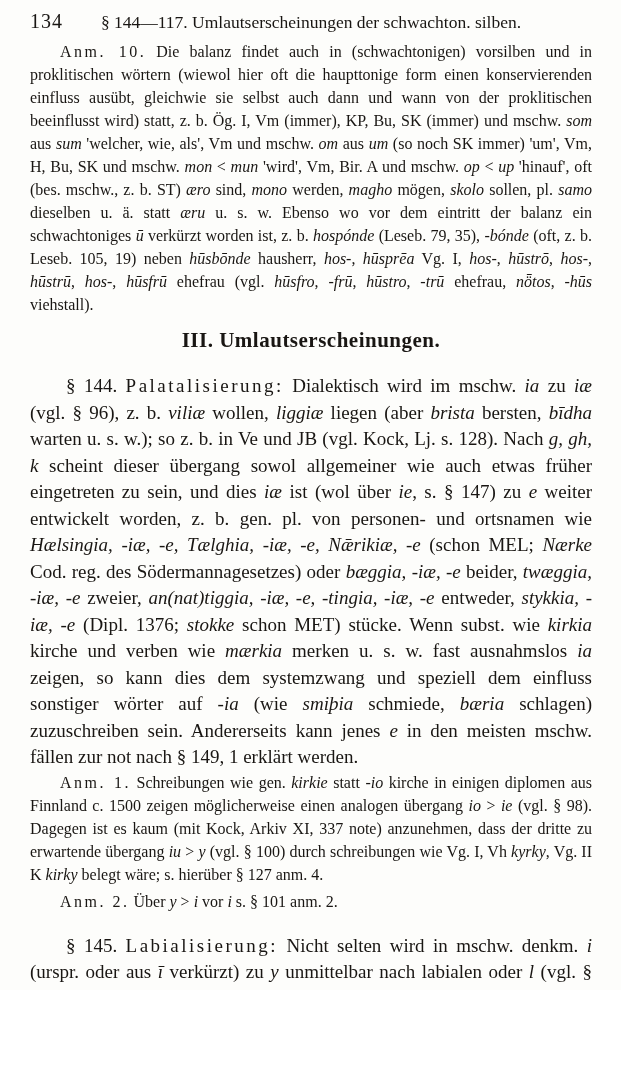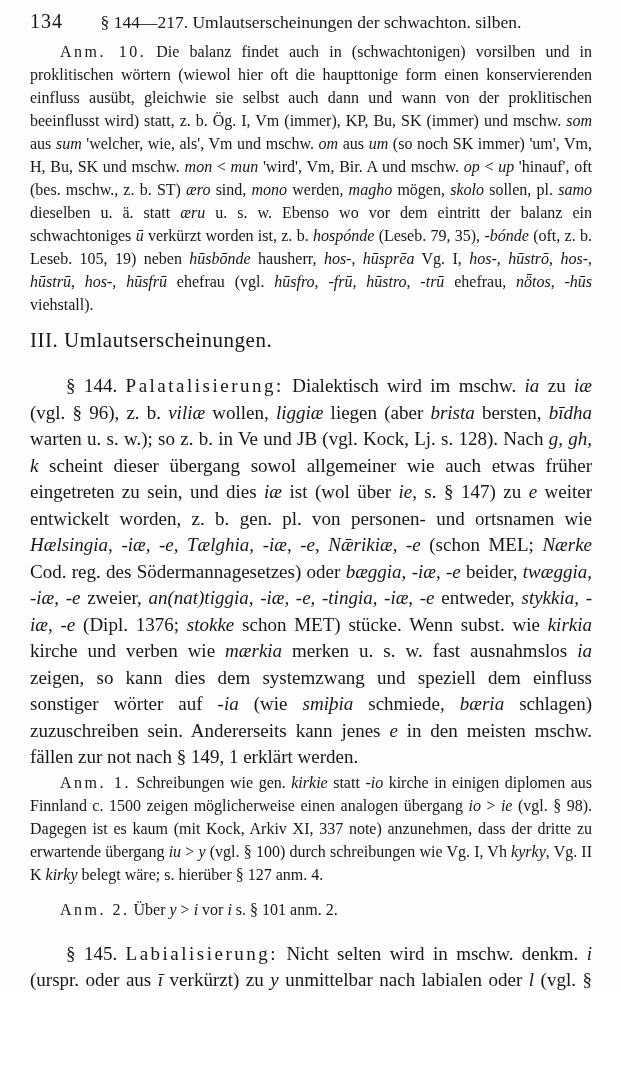--- a/index.html
+++ b/index.html
@@ -22,41 +22,42 @@
   .running {
     display: block; text-align: center;
     font-size: 17.5px; padding-top: 2px;
     white-space: nowrap;
   }
   p { margin: 0; text-align: justify; hyphens: auto; -webkit-hyphens: auto; }
   .anm {
     font-size: 16px; line-height: 23px;
     text-indent: 30px; margin-top: 0;
   }
-  .anm2 { margin-top: 12px; }
+  .anm2 { margin-top: 4px; }
   .chapter {
     margin: 12px 0 6px 0;
-    font-size: 21px; font-weight: normal;
+    text-align: center;
+    font-size: 21px; font-weight: bold;
     letter-spacing: 0.5px;
   }
   .main {
     font-size: 19px; line-height: 26.5px;
     text-indent: 36px; margin-top: 20px;
   }
   .p145 { margin-top: 20px; }
   .run-i { font-style: italic; }
   .run-sp { letter-spacing: 2.5px; }
 </style>
 </head>
 <body>
 
 <div class="page">
   <div class="header">
     <span class="pagenum">134</span>
-    <span class="running">§ 144—217.  Umlautserscheinungen der schwachton. silben.</span>
+    <span class="running">§ 144—117.  Umlautserscheinungen der schwachton. silben.</span>
   </div>
 
   <p class="anm"><span class="run-sp">Anm. 10.</span><span> Die balanz findet auch in (schwachtonigen) vorsilben und in proklitischen wörtern (wiewol hier oft die haupttonige form einen konservierenden einfluss ausübt, gleichwie sie selbst auch dann und wann von der proklitischen beeinflusst wird) statt, z. b. Ög. I, Vm (immer), KP, Bu, SK (immer) und mschw. </span><span class="run-i">som</span><span> aus </span><span class="run-i">sum</span><span> 'welcher, wie, als', Vm und mschw. </span><span class="run-i">om</span><span> aus </span><span class="run-i">um</span><span> (so noch SK immer) 'um', Vm, H, Bu, SK und mschw. </span><span class="run-i">mon</span><span> &lt; </span><span class="run-i">mun</span><span> 'wird', Vm, Bir. A und mschw. </span><span class="run-i">op</span><span> &lt; </span><span class="run-i">up</span><span> 'hinauf', oft (bes. mschw., z. b. ST) </span><span class="run-i">æro</span><span> sind, </span><span class="run-i">mono</span><span> werden, </span><span class="run-i">magho</span><span> mögen, </span><span class="run-i">skolo</span><span> sollen, pl. </span><span class="run-i">samo</span><span> dieselben u. ä. statt </span><span class="run-i">æru</span><span> u. s. w.  Ebenso wo vor dem eintritt der balanz ein schwachtoniges </span><span class="run-i">ū</span><span> verkürzt worden ist, z. b. </span><span class="run-i">hospónde</span><span> (Leseb. 79, 35), </span><span class="run-i">-bónde</span><span> (oft, z. b. Leseb. 105, 19) neben </span><span class="run-i">hūsbōnde</span><span> hausherr, </span><span class="run-i">hos-</span><span>, </span><span class="run-i">hūsprēa</span><span> Vg. I, </span><span class="run-i">hos-</span><span>, </span><span class="run-i">hūstrō</span><span>, </span><span class="run-i">hos-</span><span>, </span><span class="run-i">hūstrū</span><span>, </span><span class="run-i">hos-</span><span>, </span><span class="run-i">hūsfrū</span><span> ehefrau (vgl. </span><span class="run-i">hūsfro</span><span>, </span><span class="run-i">-frū</span><span>, </span><span class="run-i">hūstro</span><span>, </span><span class="run-i">-trū</span><span> ehefrau, </span><span class="run-i">nȫtos</span><span>, </span><span class="run-i">-hūs</span><span> viehstall).</span></p>
 
   <div class="chapter">III.  Umlautserscheinungen.</div>
 
   <p class="main"><span>§ 144.  </span><span class="run-sp">Palatalisierung:</span><span> Dialektisch wird im mschw. </span><span class="run-i">ia</span><span> zu </span><span class="run-i">iæ</span><span> (vgl. § 96), z. b. </span><span class="run-i">viliæ</span><span> wollen, </span><span class="run-i">liggiæ</span><span> liegen (aber </span><span class="run-i">brista</span><span> bersten, </span><span class="run-i">bīdha</span><span> warten u. s. w.); so z. b. in Ve und JB (vgl. Kock, Lj. s. 128).  Nach </span><span class="run-i">g, gh, k</span><span> scheint dieser übergang sowol allgemeiner wie auch etwas früher eingetreten zu sein, und dies </span><span class="run-i">iæ</span><span> ist (wol über </span><span class="run-i">ie</span><span>, s. § 147) zu </span><span class="run-i">e</span><span> weiter entwickelt worden, z. b. gen. pl. von personen- und ortsnamen wie </span><span class="run-i">Hælsingia, -iæ, -e, Tælghia, -iæ, -e, Nǣrikiæ, -e</span><span> (schon MEL; </span><span class="run-i">Nærke</span><span> Cod. reg. des Södermannagesetzes) oder </span><span class="run-i">bæggia, -iæ, -e</span><span> beider, </span><span class="run-i">twæggia, -iæ, -e</span><span> zweier, </span><span class="run-i">an(nat)tiggia, -iæ, -e, -tingia, -iæ, -e</span><span> entweder, </span><span class="run-i">stykkia, -iæ, -e</span><span> (Dipl. 1376; </span><span class="run-i">stokke</span><span> schon MET) stücke.  Wenn subst. wie </span><span class="run-i">kirkia</span><span> kirche und verben wie </span><span class="run-i">mærkia</span><span> merken u. s. w. fast ausnahmslos </span><span class="run-i">ia</span><span> zeigen, so kann dies dem systemzwang und speziell dem einfluss sonstiger wörter auf </span><span class="run-i">-ia</span><span> (wie </span><span class="run-i">smiþia</span><span> schmiede, </span><span class="run-i">bæria</span><span> schlagen) zuzuschreiben sein.  Andererseits kann jenes </span><span class="run-i">e</span><span> in den meisten mschw. fällen zur not nach § 149, 1 erklärt werden.</span></p>
 
   <p class="anm"><span class="run-sp">Anm. 1.</span><span> Schreibungen wie gen. </span><span class="run-i">kirkie</span><span> statt </span><span class="run-i">-io</span><span> kirche in einigen diplomen aus Finnland c. 1500 zeigen möglicherweise einen analogen übergang </span><span class="run-i">io</span><span> &gt; </span><span class="run-i">ie</span><span> (vgl. § 98).  Dagegen ist es kaum (mit Kock, Arkiv XI, 337 note) anzunehmen, dass der dritte zu erwartende übergang </span><span class="run-i">iu</span><span> &gt; </span><span class="run-i">y</span><span> (vgl. § 100) durch schreibungen wie Vg. I, Vh </span><span class="run-i">kyrky</span><span>, Vg. II K </span><span class="run-i">kirky</span><span> belegt wäre; s. hierüber § 127 anm. 4.</span></p>
 

